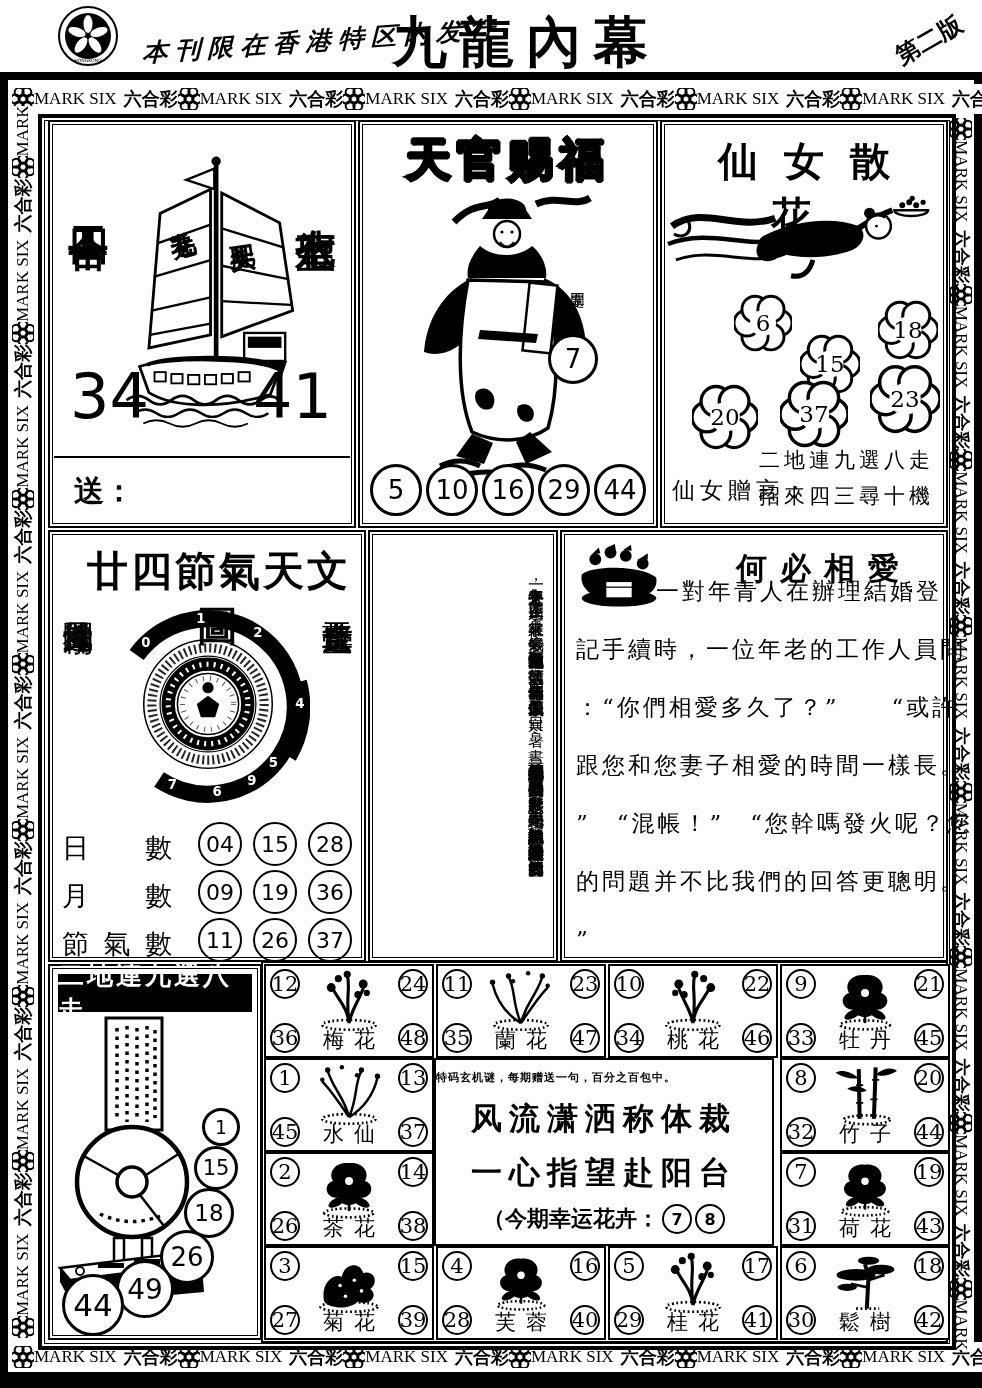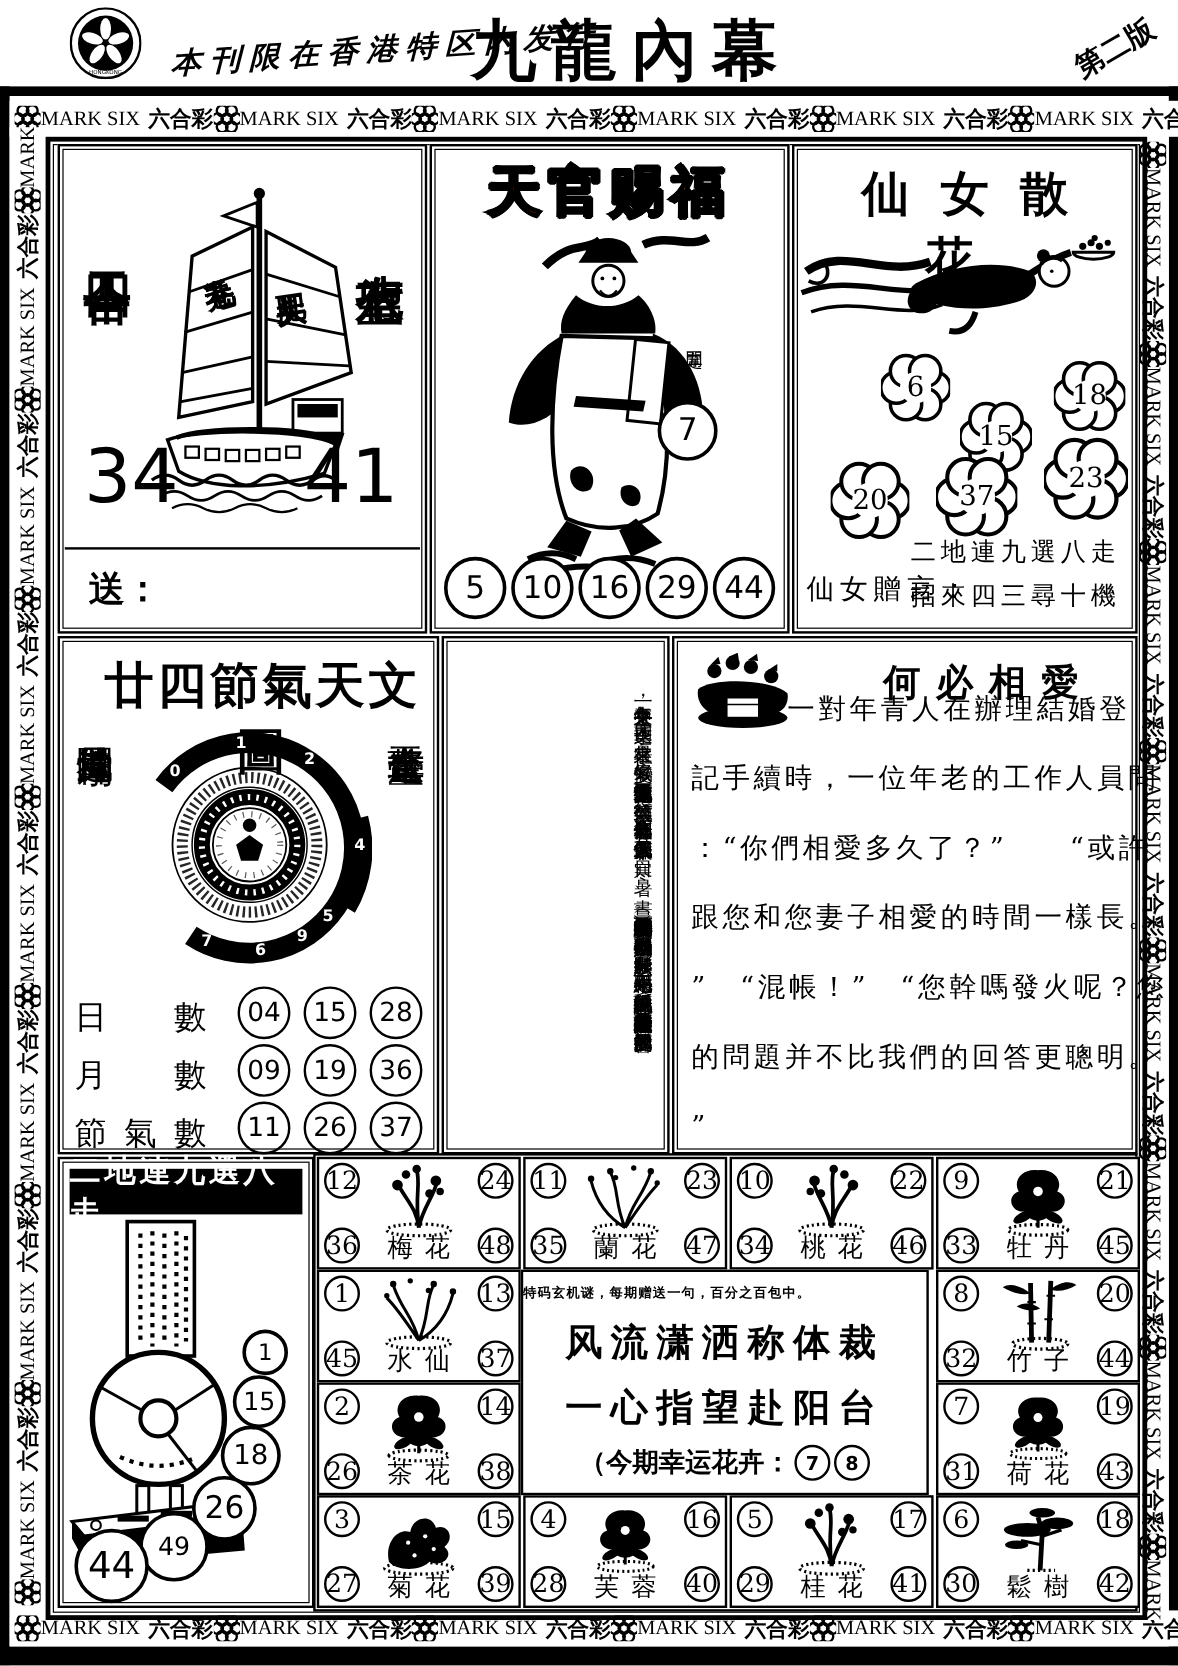--- a/index.html
+++ b/index.html
@@ -692,21 +692,21 @@
       <path d="M6,254 L16,266 L148,252 L150,278 L18,290 L6,268 Z" fill="#000"></path>
       <circle cx="26" cy="257" r="4" fill="none" stroke="#000" stroke-width="1.8"></circle>
       <circle cx="126" cy="245" r="4" fill="none" stroke="#000" stroke-width="1.8"></circle>
       <rect x="44" y="249" width="26" height="5" fill="#000"></rect>
       <rect x="80" y="245" width="26" height="5" fill="#000"></rect>
     </svg>
     <div class="circ snum" style="left:152px;top:142px;width:32px;height:32px;font-size:19px">1</div>
     <div class="circ snum" style="left:144px;top:180px;width:38px;height:38px;font-size:21px">15</div>
     <div class="circ snum" style="left:134px;top:222px;width:44px;height:44px;font-size:23px">18</div>
     <div class="circ snum" style="left:110px;top:264px;width:48px;height:48px;font-size:26px">26</div>
-    <div class="circ snum" style="left:66px;top:294px;width:52px;height:52px;font-size:21px">49</div>
+    <div class="circ snum" style="left:66px;top:294px;width:52px;height:52px;font-size:28px">49</div>
     <div class="circ snum" style="left:12px;top:308px;width:56px;height:56px;font-size:31px">44</div>
   </div>
 
   <div class="gridframe"></div>
 
   <div class="fcell" style="left:264px;top:964px">
     <div class="circ cn tl">12</div>
     <div class="circ cn tr">24</div>
     <div class="circ cn bl">36</div>
     <div class="circ cn br">48</div>

